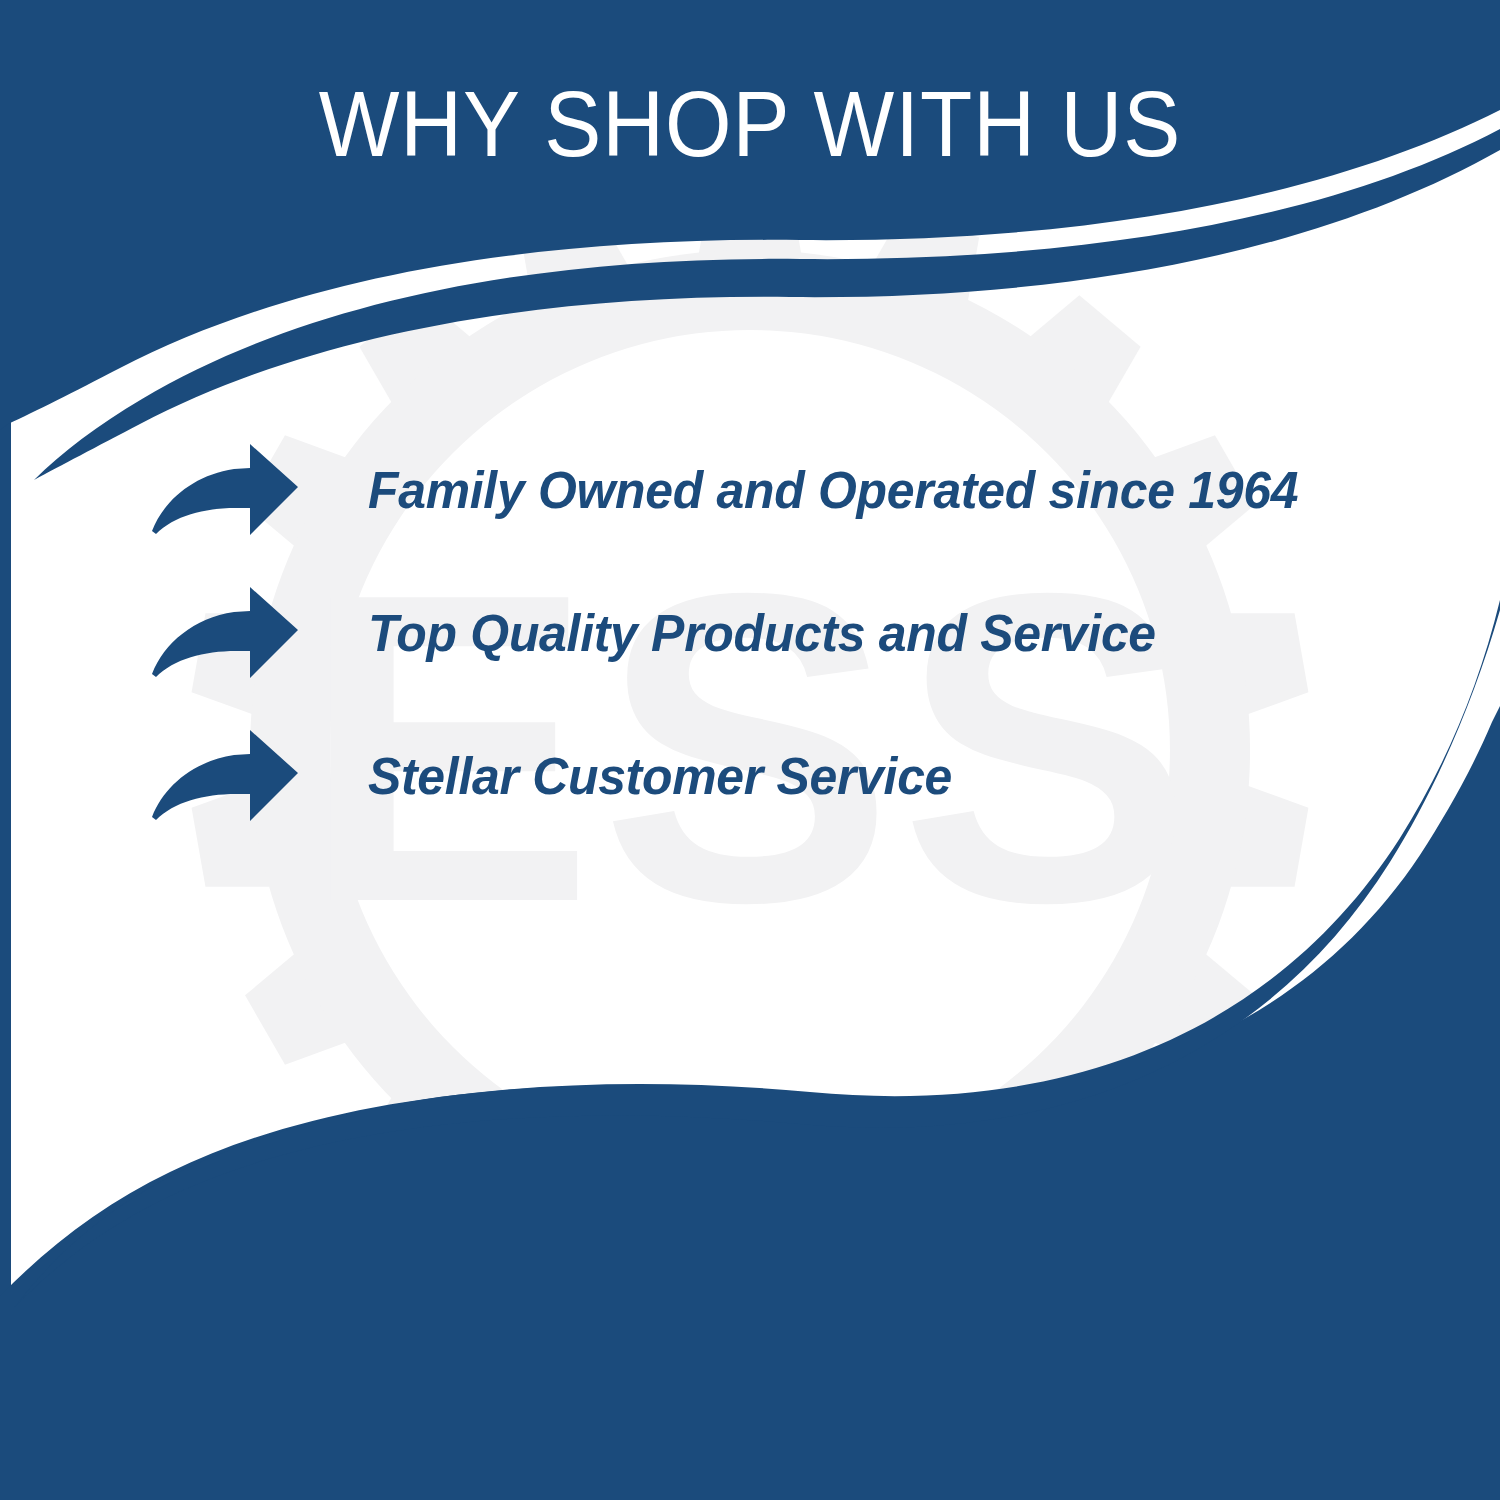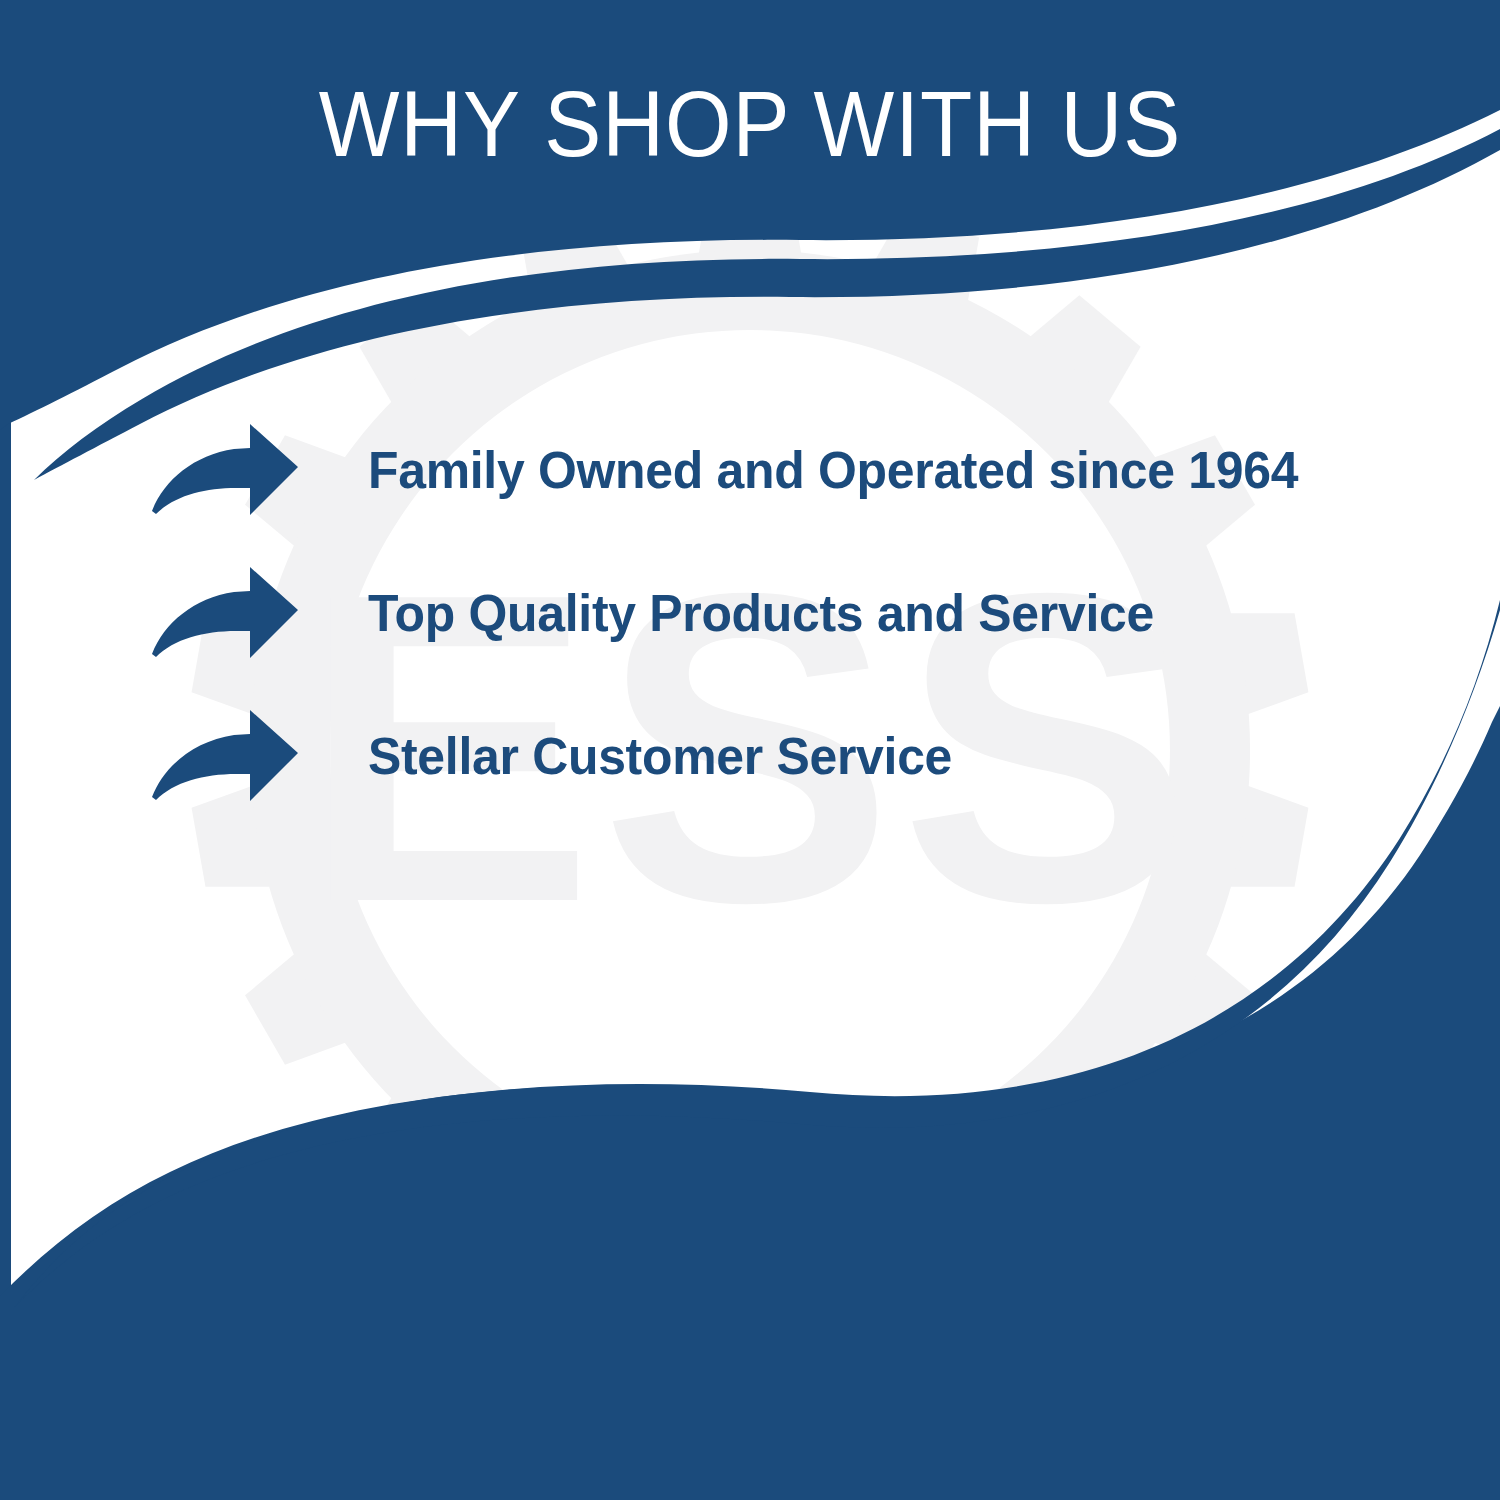--- a/index.html
+++ b/index.html
@@ -42,22 +42,23 @@
     letter-spacing: 1px;
     transform: scaleX(0.93);
     transform-origin: center top;
     white-space: nowrap;
   }
 
   
   #benefits-list {
     position: absolute;
     left: 150px;
-    top: 422px;
+    top: 442px;
     width: 1290px;
+    font-style: italic;
   }
   .benefit-row {
     position: relative;
     height: 96px;
     margin-bottom: 47px;
     display: flex;
     align-items: center;
   }
   .arrow-icon {
     flex: 0 0 auto;

